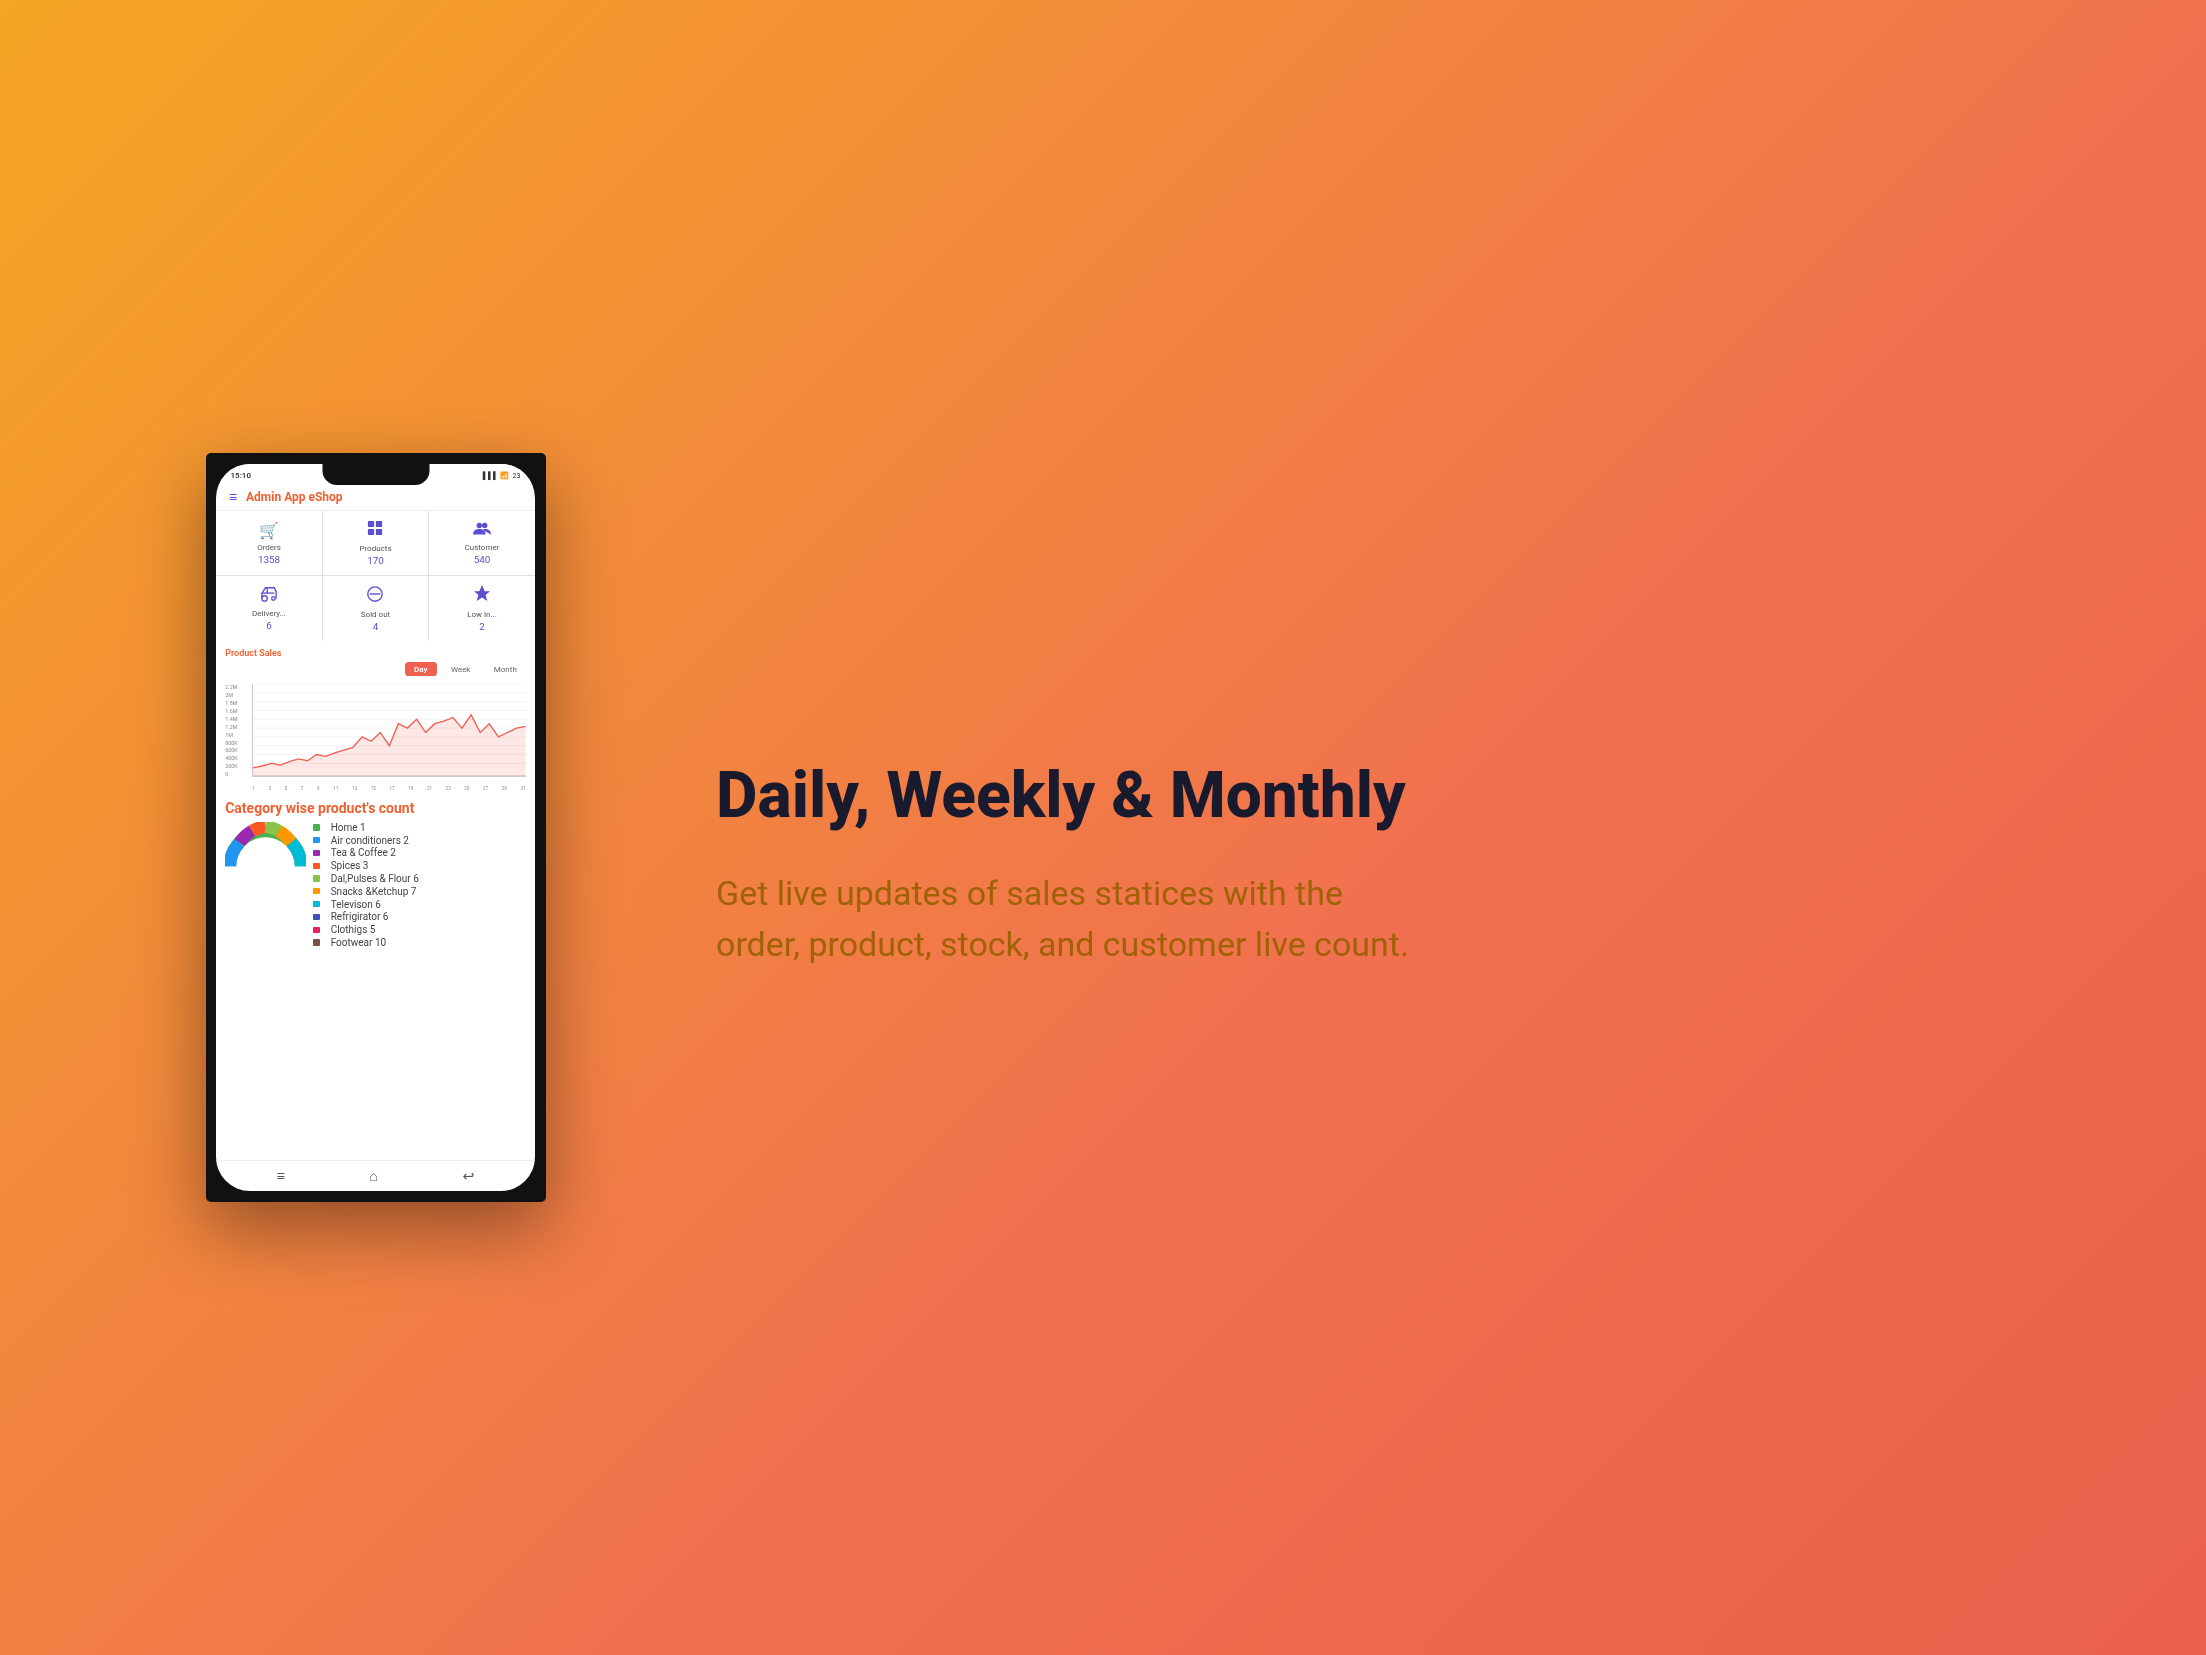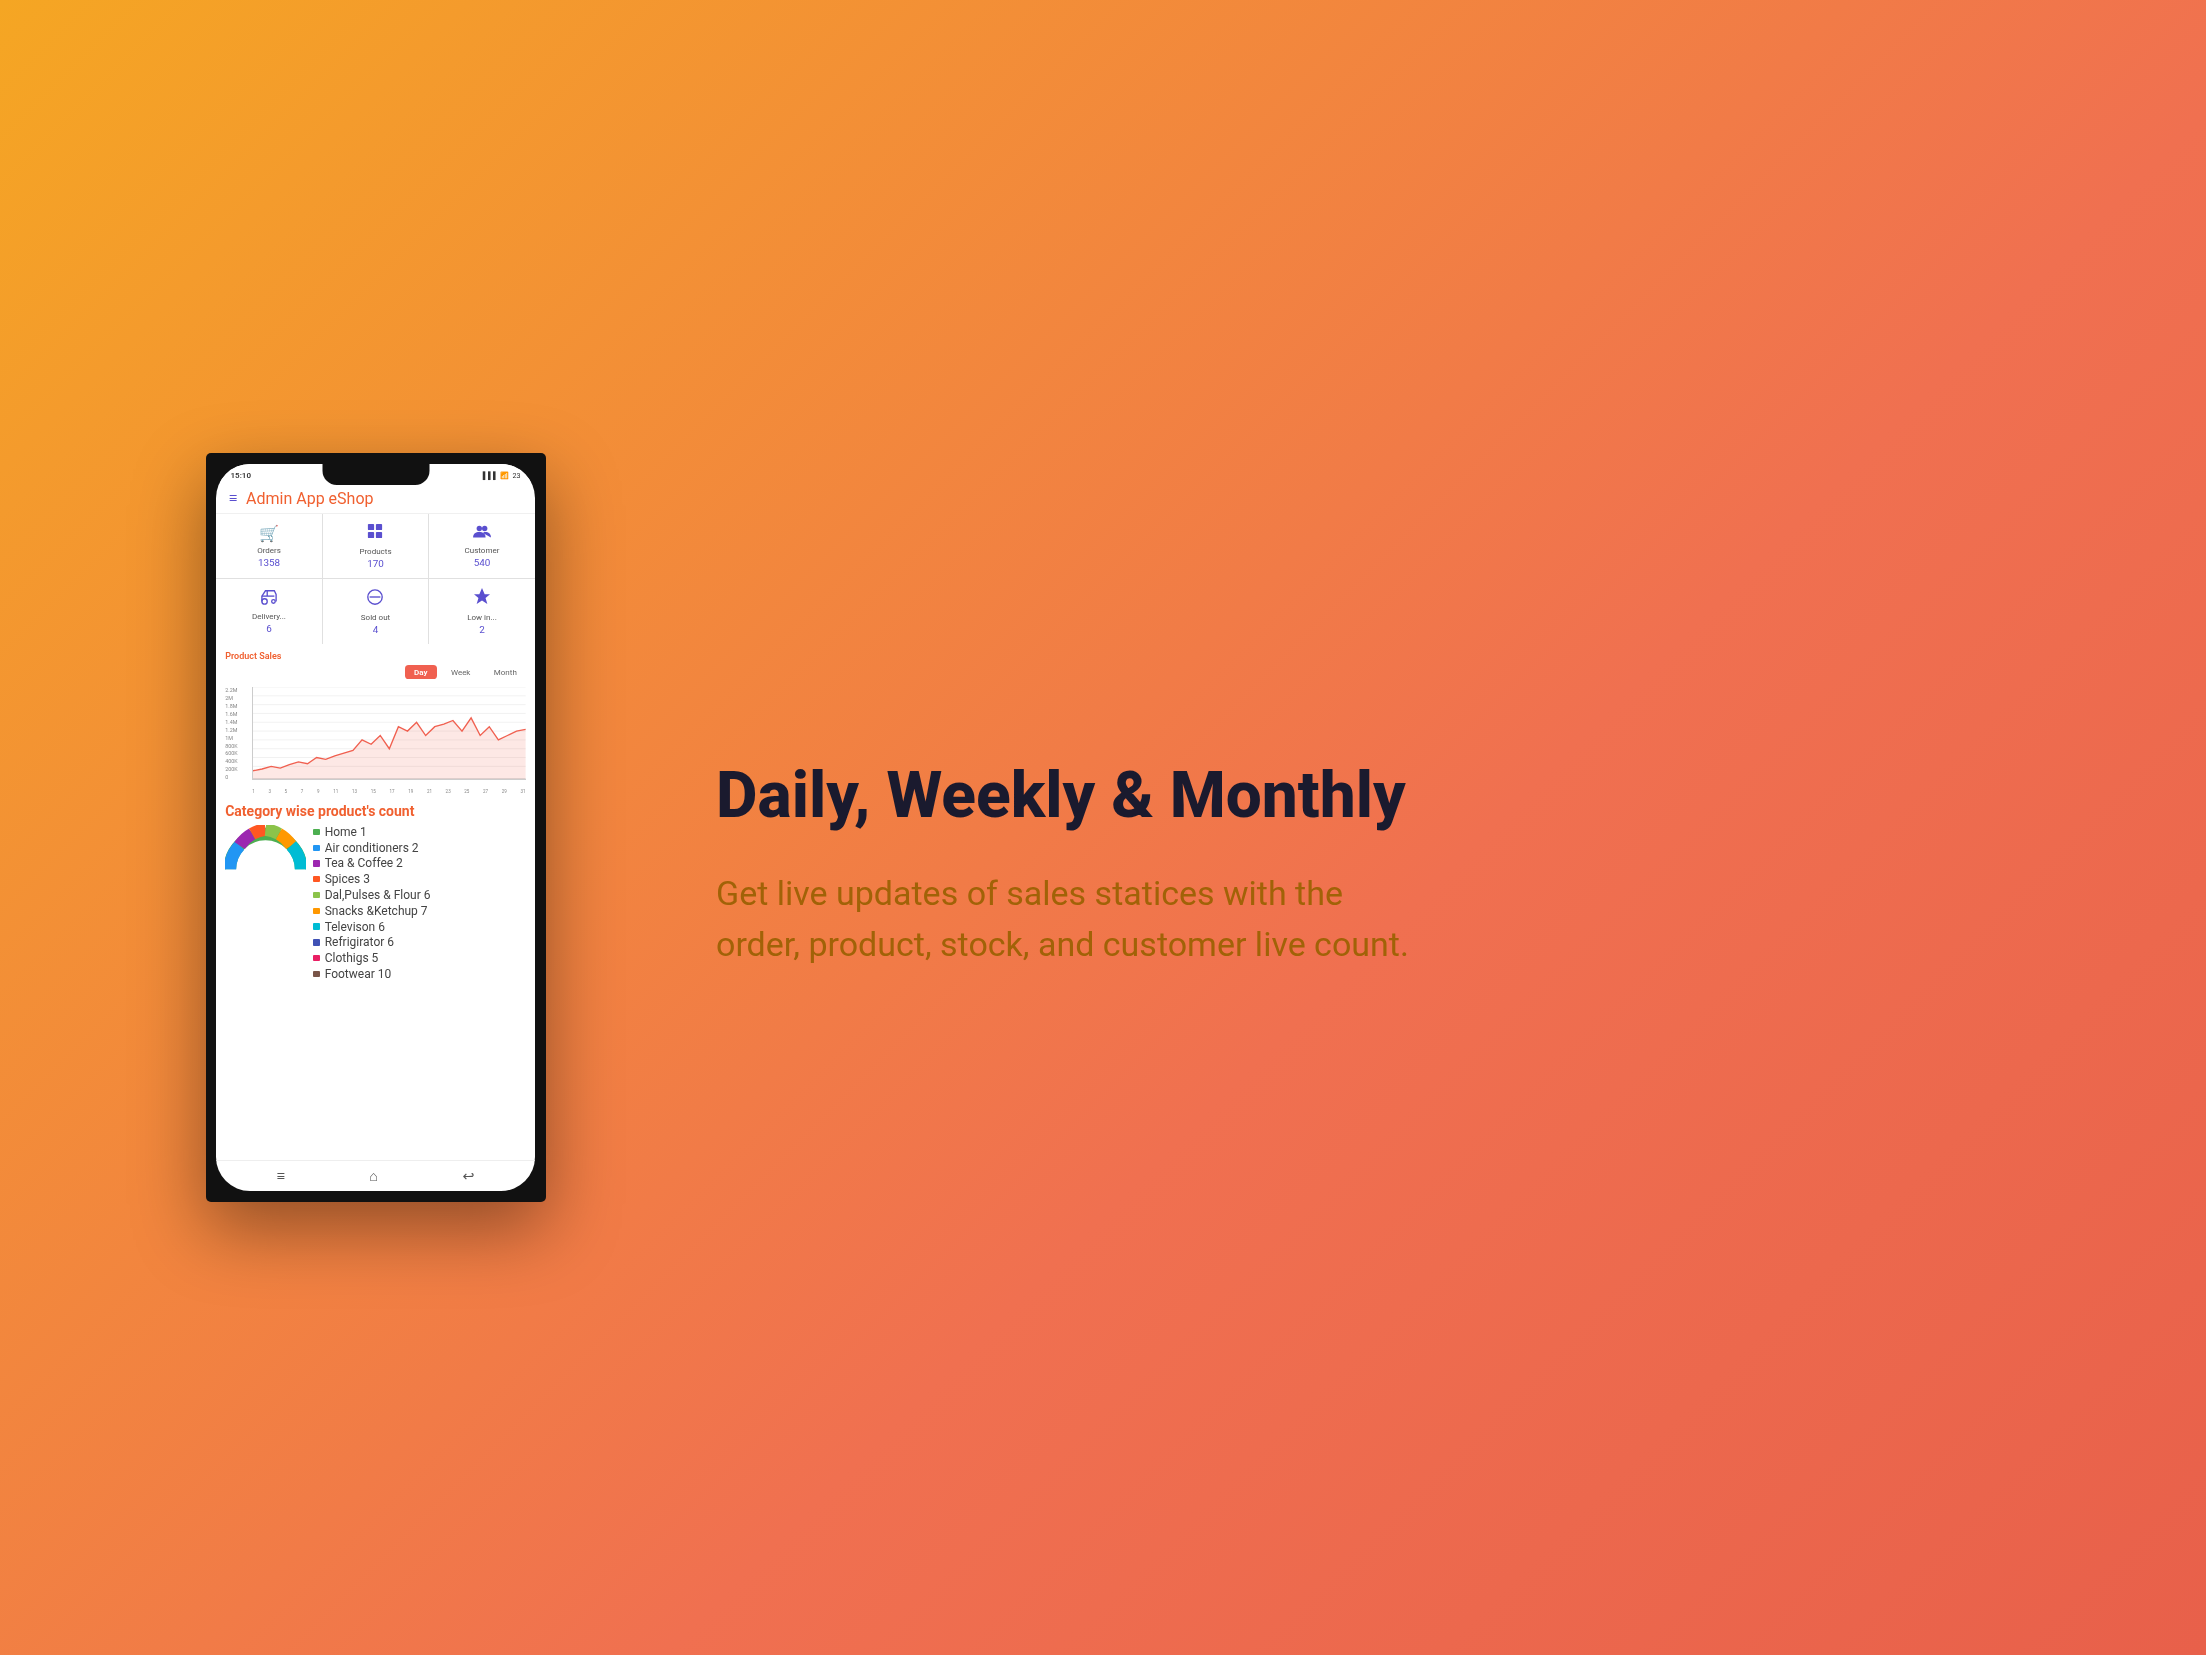--- a/index.html
+++ b/index.html
@@ -76,22 +76,22 @@
       flex-shrink: 0;
     }
     .hamburger-icon {
       color: #5a4fcf;
       font-size: 14.3px;
       margin-right: 9px;
       cursor: pointer;
     }
     .app-title {
       color: #f06030;
-      font-size: 16px;
-      font-weight: 400;
+      font-size: 12px;
+      font-weight: 700;
     }
 
     
     .stats-grid {
       display: grid;
       grid-template-columns: 1fr 1fr 1fr;
       gap: 0.9px;
       background: #e0e0e0;
       flex-shrink: 0;
     }
@@ -214,22 +214,22 @@
       flex-shrink: 0;
     }
     .legend {
       display: flex;
       flex-direction: column;
       gap: 1.8px;
     }
     .legend-item {
       display: flex;
       align-items: center;
-      gap: 5px;
-      font-size: 12px;
+      gap: 11px;
+      font-size: 10px;
       color: #444;
     }
     .legend-dot {
       width: 6.3px;
       height: 6.3px;
       border-radius: 0.9px;
       flex-shrink: 0;
     }
 
     

